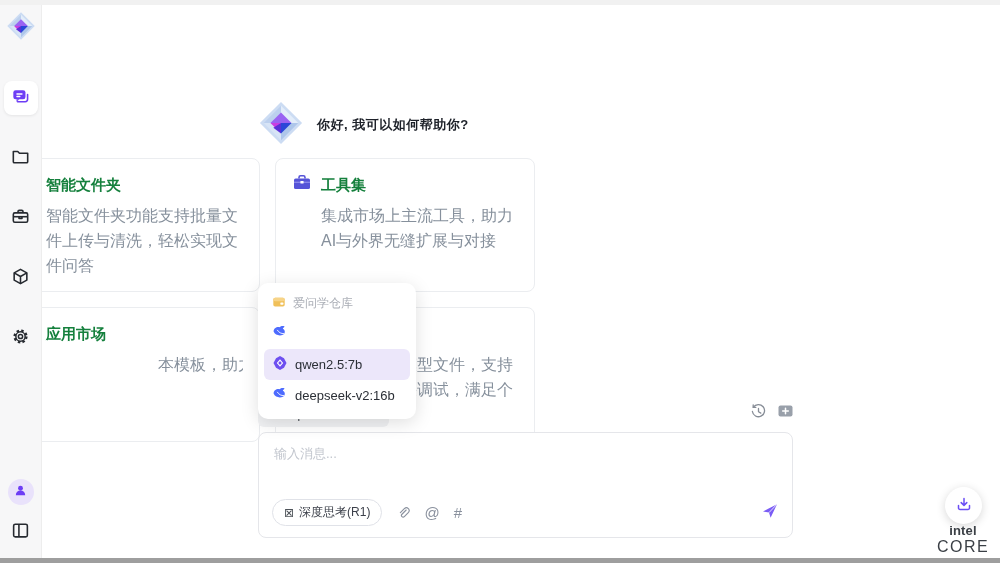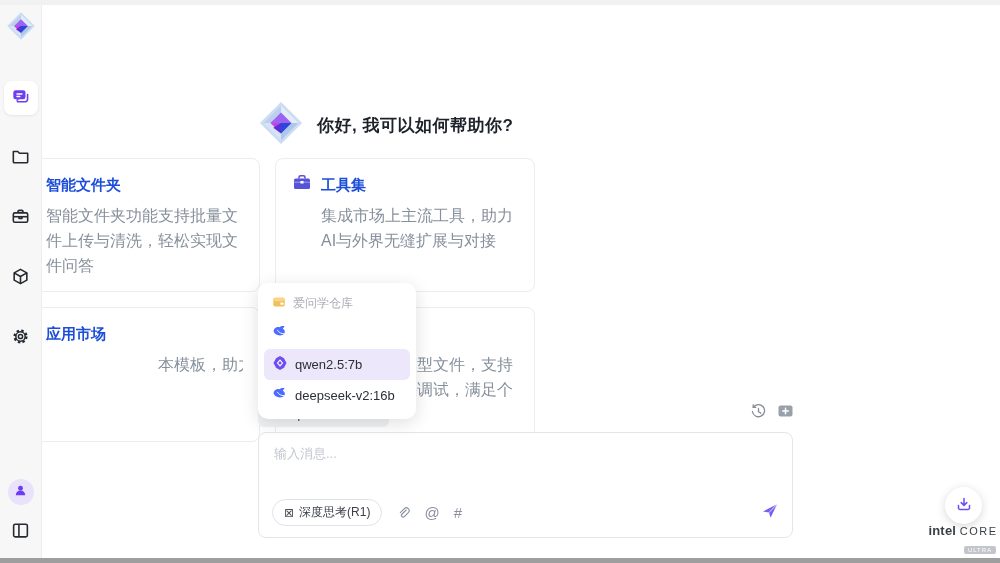--- a/index.html
+++ b/index.html
@@ -11,26 +11,26 @@
 
   
   .sidebar { position:absolute; left:0; top:0; width:42px; height:558px; background:#f7f7f8; border-right:1px solid #ededed; z-index:4; display:flex; flex-direction:column; align-items:center; }
   .logo { margin-top:11px; width:30px; height:30px; }
   .nav { margin-top:40px; display:flex; flex-direction:column; align-items:center; gap:26px; }
   .nav-item { width:34px; height:34px; display:flex; align-items:center; justify-content:center; border-radius:8px; cursor:pointer; }
   .nav-item.active { background:#fff; box-shadow:0 1px 3px rgba(0,0,0,.08); }
   .sidebar-bottom { margin-top:auto; margin-bottom:14px; display:flex; flex-direction:column; align-items:center; gap:16px; }
   .avatar { width:26px; height:26px; border-radius:50%; background:#e9e2fb; display:flex; align-items:center; justify-content:center; }
   .greeting { position:absolute; left:0; top:100px; display:flex; align-items:center; gap:13px; }
-  .greeting-title { font-size:17px; font-weight:bold; color:#1d2129; letter-spacing:.5px; }
+  .greeting-title { font-size:13px; font-weight:bold; color:#1d2129; letter-spacing:.5px; }
 
   .cards { position:absolute; left:0; top:158px; width:535px; display:grid; grid-template-columns:260px 260px; column-gap:15px; row-gap:15px; }
   .card { border:1px solid #ebedf0; border-radius:8px; background:#fff; padding:14px 16px 13px 16px; min-height:74px; }
   .card-head { display:flex; align-items:center; gap:9px; }
-  .card-title { font-size:15px; font-weight:bold; color:#1d4ed8; }
+  .card-title { font-size:15px; font-weight:bold; color:#15803d; }
   .card-desc { margin-top:7px; margin-left:29px; font-size:16px; line-height:1.55; color:#86909c; }
   .card-desc.indent { text-indent:112px; white-space:nowrap; overflow:hidden; }
 
   
   .dropdown { position:absolute; left:258px; top:283px; width:158px; background:#fff; border-radius:10px; box-shadow:0 4px 18px rgba(0,0,0,.13); padding:8px 6px; z-index:10; }
   .dd-group { display:flex; align-items:center; gap:7px; padding:4px 8px 6px 8px; font-size:12px; color:#a9adb5; }
   .dd-option { display:flex; align-items:center; gap:7px; padding:6px 8px; border-radius:6px; font-size:13px; color:#2b2f36; cursor:pointer; }
   .dd-option.selected { background:#ece7fa; }
 
   
@@ -48,21 +48,21 @@
   .deepthink { display:flex; align-items:center; gap:5px; border:1px solid #e0e2e8; border-radius:15px; padding:4px 11px; font-size:12px; color:#3c404a; cursor:pointer; background:#fff; }
   .deepthink .dt-icon { font-size:12px; color:#4e5359; }
   .tool-icon { color:#8a919e; font-size:14px; cursor:pointer; display:flex; align-items:center; }
   .spacer { flex:1; }
 
   
   .fab { position:absolute; left:945px; top:487px; width:37px; height:37px; border-radius:50%; background:#fff; box-shadow:0 2px 10px rgba(0,0,0,.16); display:flex; align-items:center; justify-content:center; cursor:pointer; z-index:6; }
   .intel { position:absolute; left:927px; top:523px; width:72px; text-align:center; z-index:6; }
   .intel-line { font-size:13px; color:#3a3f45; }
   .intel-left { font-weight:bold; letter-spacing:.2px; }
-  .intel-right { font-weight:normal; letter-spacing:1.5px; font-size:11px; text-transform:uppercase; }
+  .intel-right { font-weight:normal; letter-spacing:1.5px; font-size:16px; text-transform:uppercase; }
   .intel-badge { display:inline-block; margin-left:34px; margin-top:1px; background:#c2c6cb; color:#fff; font-size:6px; letter-spacing:1px; padding:1px 4px; border-radius:2px; text-transform:uppercase; }
 </style>
 </head>
 <body>
 
 <div class="top-strip"></div>
 
 <div class="sidebar">
   <div class="logo">
     <svg viewBox="0 0 48 48" width="30" height="30">

